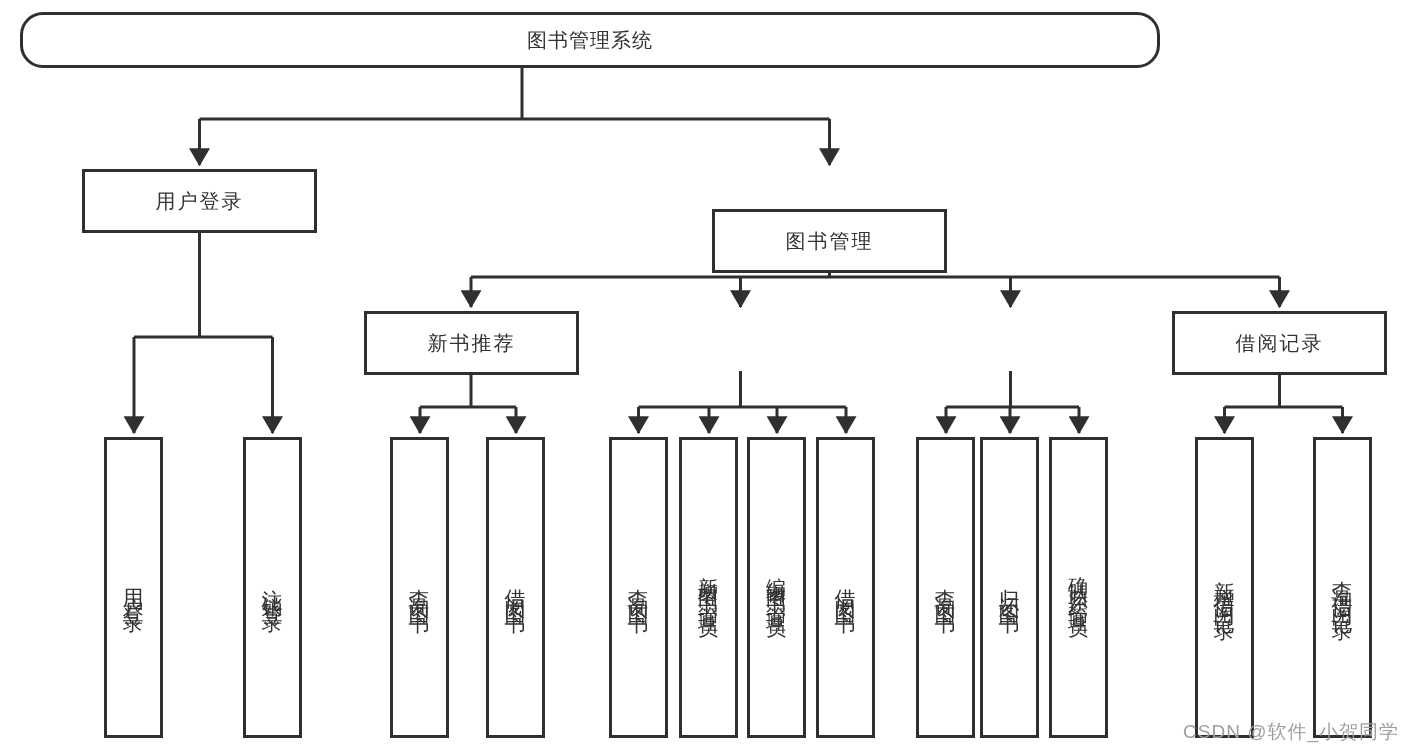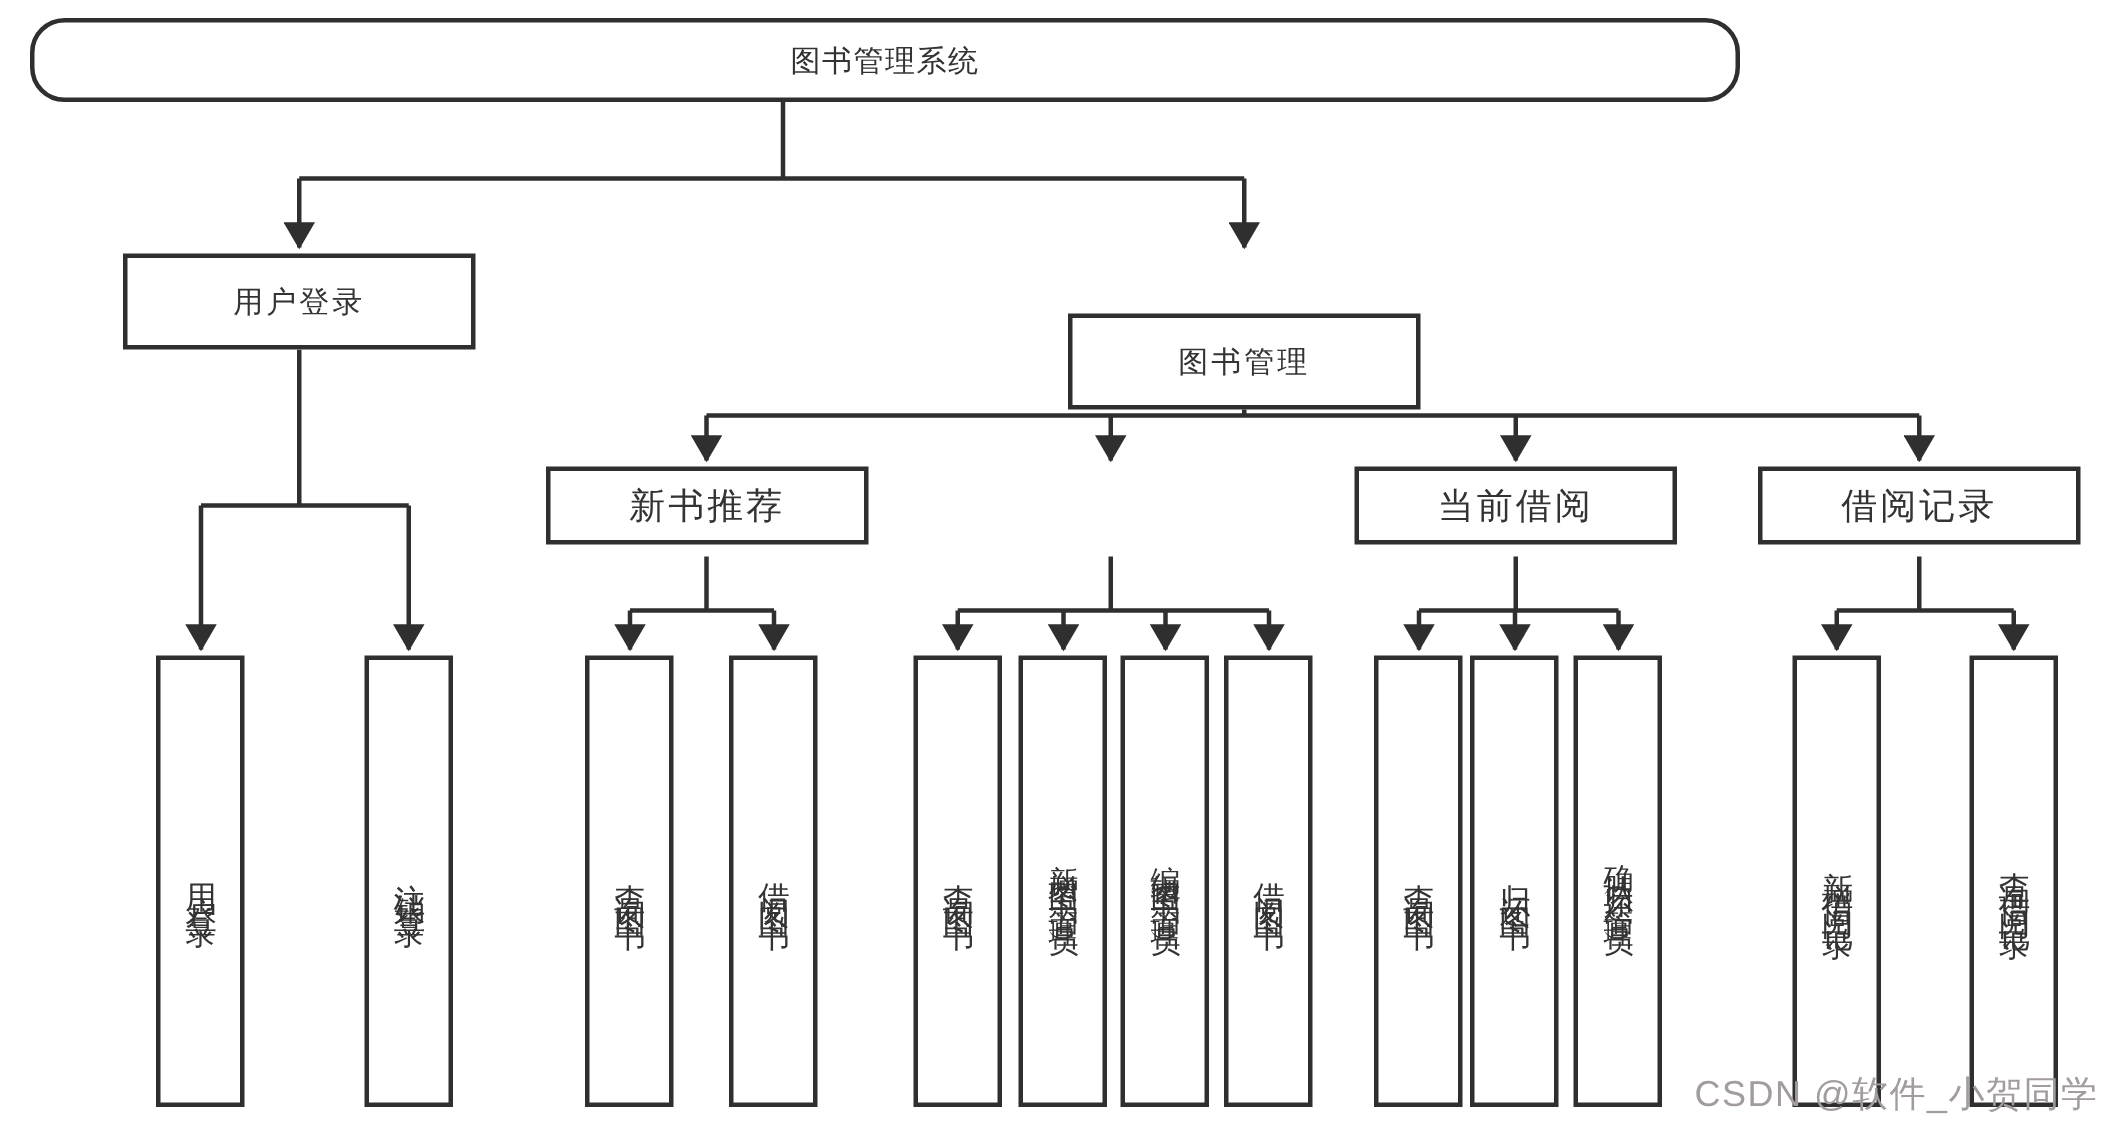--- a/index.html
+++ b/index.html
@@ -35,21 +35,21 @@
     justify-content: center;
     color: var(--text);
   }
   .node-root {
     left: 20px; top: 12px; width: 1140px; height: 56px;
     font-size: 20px; letter-spacing: 1px; border-radius: 23px;
   }
   .node-l2 { width: 235px; height: 64px; top: 169px; font-size: 20px; letter-spacing: 2px; }
   .node-l2.pos-a { left: 82px; }
   .node-l2.pos-b { left: 712px; margin-top: 40px; }
-  .node-l3 { width: 215px; height: 52px; top: 311px; font-size: 24px; letter-spacing: 2px; justify-content: center; }
+  .node-l3 { width: 215px; height: 64px; top: 311px; font-size: 20px; letter-spacing: 2px; justify-content: center; }
 
   .leaf {
     position: absolute;
     top: 437px;
     width: 59px;
     height: 301px;
     background: var(--bg);
     border: 3px solid var(--line);
     display: flex;
     align-items: center;
@@ -63,21 +63,21 @@
     letter-spacing: 8px;
     line-height: 1;
     white-space: nowrap;
   }
   .leaf.long .vtext { letter-spacing: 6px; font-size: 20px; }
 
   .watermark {
     position: absolute;
     right: 6px;
     bottom: 2px;
-    font-size: 24px;
+    font-size: 19px;
     color: var(--wm);
     letter-spacing: 1px;
   }
 </style>
 </head>
 <body>
 
 <div class="canvas">
 
   <svg class="wires" viewBox="0 0 1405 747" xmlns="http://www.w3.org/2000/svg">
@@ -135,23 +135,20 @@
   <div class="node node-l2 pos-a">
     <span>用户登录</span>
   </div>
   <div class="node node-l2 pos-b">
     <span>图书管理</span>
   </div>
 
   <div class="node node-l3" style="left:364px">
     <span>新书推荐</span>
   </div>
-  <div class="node node-l3" style="left:903px">
-    <span>当前借阅</span>
-  </div>
   <div class="node node-l3" style="left:1172px">
     <span>借阅记录</span>
   </div>
 
   <div class="leaf" style="left:104px">
     <span class="vtext">用户登录</span>
   </div>
   <div class="leaf" style="left:243px">
     <span class="vtext">注销登录</span>
   </div>

